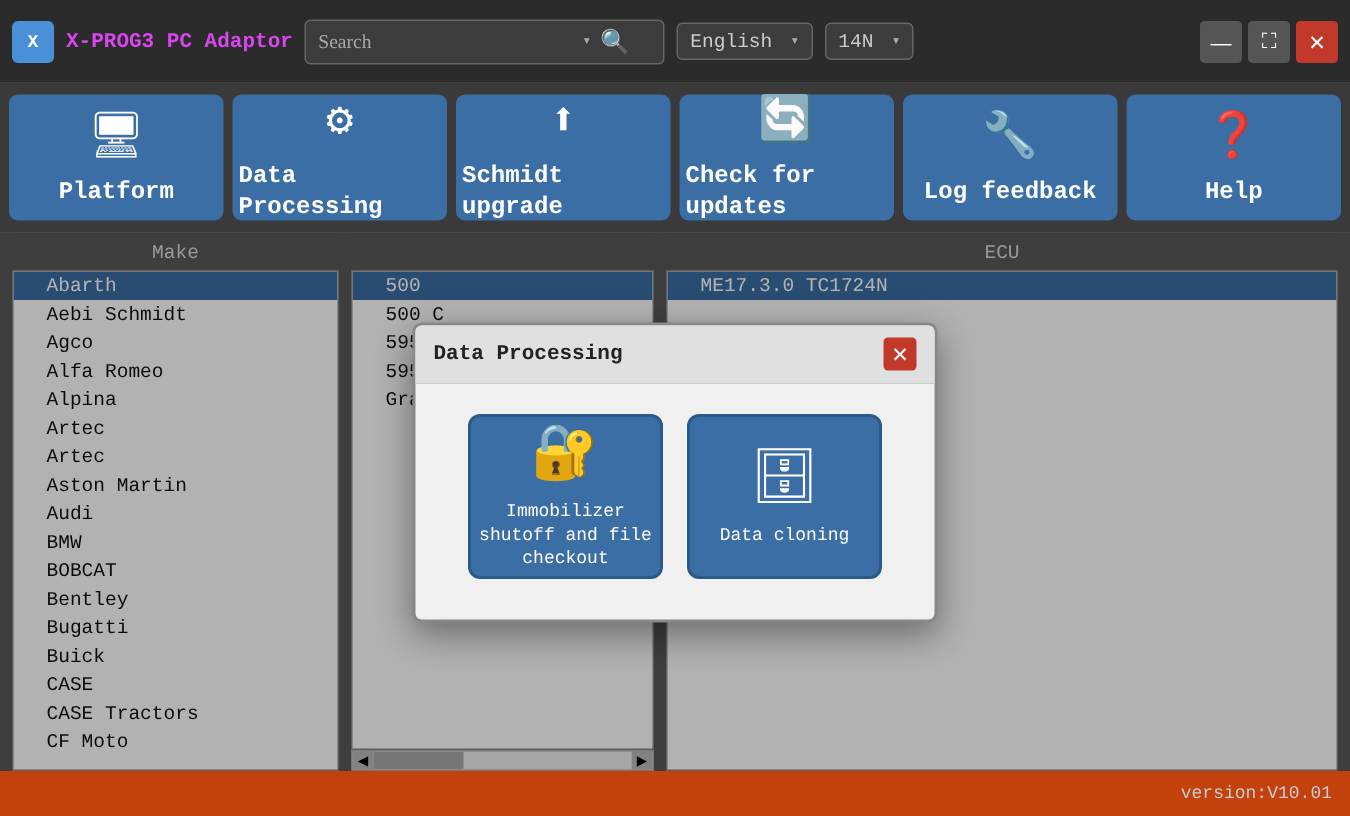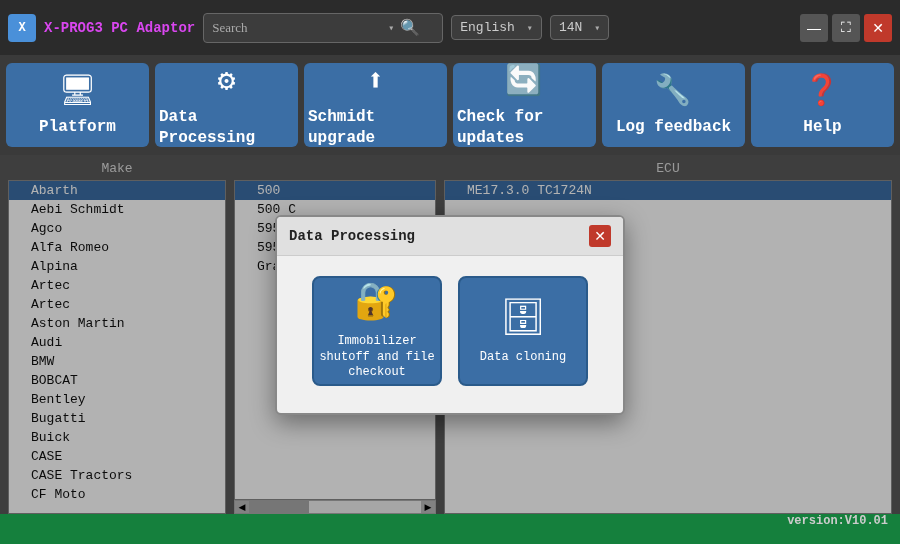--- a/index.html
+++ b/index.html
@@ -207,26 +207,25 @@
       position: absolute;
       height: 100%;
       width: 60px;
       background: #aaa;
       left: 0;
     }
 
     
     .status-bar {
       height: 30px;
-      background: #15803d;
-      display: flex;
-      align-items: flex-start;
+      background: #c2410c;
+      display: flex;
+      align-items: center;
       justify-content: flex-end;
       padding: 0 12px;
-      font-weight: bold;
     }
     .version-text {
       color: #ccc;
       font-size: 12px;
     }
 
     
     .modal-overlay {
       position: absolute;
       top: 0;

